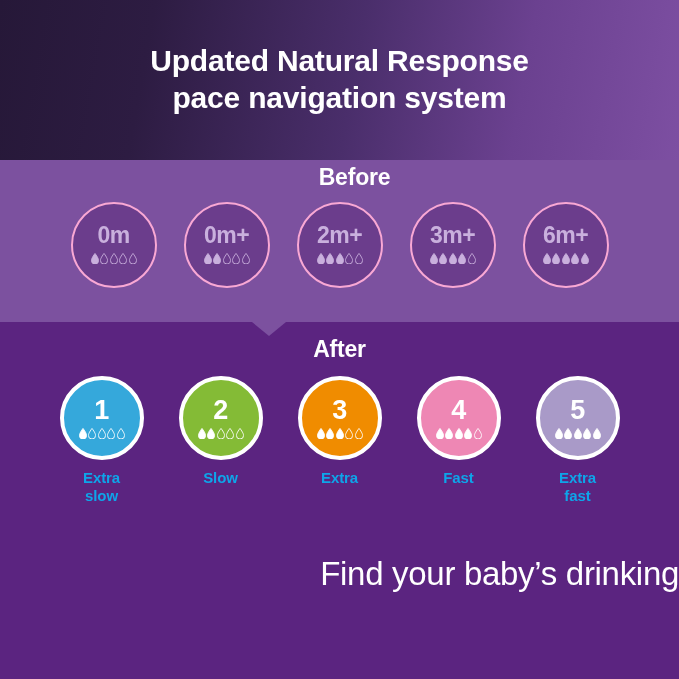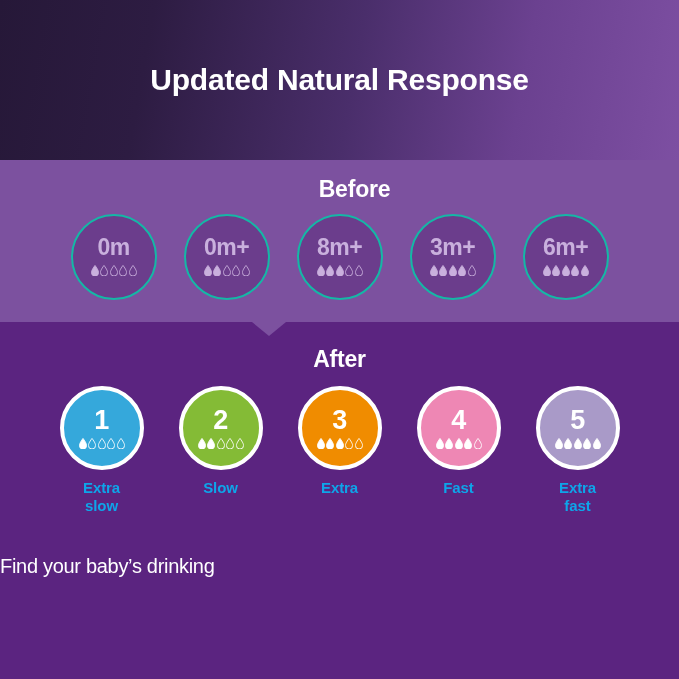--- a/index.html
+++ b/index.html
@@ -25,32 +25,32 @@
 
   
   .before-band {
     position:absolute; left:0; top:160px; width:679px; height:162px;
     background:#7C519F;
   }
   .section-title {
     text-align:center; color:#ffffff; font-weight:bold; font-size:23px;
     letter-spacing:-0.2px;
   }
-  .before-band .section-title { padding-top:16px;margin-left:30px; }
+  .before-band .section-title { padding-top:4px;margin-left:30px; }
 
   .row {
     display:flex; justify-content:center; align-items:flex-start; gap:13px;
   }
   .before-row { margin-top:11px; }
 
   
   .bcell { width:100px; display:flex; flex-direction:column; align-items:center; }
   .bcircle {
     width:86px; height:86px; border-radius:50%;
-    background:#6B3D8C; border:2px solid #14b8a6;
+    background:#6B3D8C; border:2px solid #f9a8d4;
     display:flex; flex-direction:column; align-items:center; justify-content:center;
   }
   .bcircle .age {
     color:#C9B0DD; font-weight:bold; font-size:23px; line-height:1;
     letter-spacing:-0.5px; margin-top:-2px;
   }
   .drops { display:flex; gap:1.5px; margin-top:6px; }
 
   
   .drop { width:8px; height:11px; position:relative; }
@@ -59,21 +59,21 @@
   
   .arrow {
     position:absolute; left:50%; top:322px; transform:translateX(-50%);
     width:0; height:0;
     border-left:17px solid transparent;
     border-right:17px solid transparent;
     border-top:14px solid #7C519F;
   }
 
   
-  .after-sec { position:absolute; left:0; top:346px; width:679px; }
+  .after-sec { position:absolute; left:0; top:336px; width:679px; }
   .after-row { margin-top:13px; }
 
   .acell { width:106px; display:flex; flex-direction:column; align-items:center; }
   .acircle {
     width:84px; height:84px; border-radius:50%;
     border:4px solid #ffffff;
     display:flex; flex-direction:column; align-items:center; justify-content:center;
   }
   .acircle .num {
     color:#ffffff; font-weight:bold; font-size:27px; line-height:1;
@@ -81,33 +81,34 @@
   }
   .acircle .drops { margin-top:4px; }
   .alabel {
     margin-top:9px; color:#0ea5e9; font-weight:bold; font-size:15px;
     text-align:center; line-height:1.22; letter-spacing:-0.1px;
   }
 
   
   .footer {
     position:absolute; left:0; top:553px; width:679px;
-    text-align:left; color:#ffffff; font-size:20px; line-height:1.3;
+    text-align:right; color:#ffffff; font-size:33px; line-height:1.3;
     letter-spacing:-0.3px;
   }
   .footer .l2 { display:block; }
 </style>
 </head>
 <body>
 
 <div id="page">
 
   <div class="header">
     <div class="header-title">
       <span>Updated Natural Response</span>
+      <span class="l2">pace navigation system</span>
     </div>
   </div>
 
   <div class="before-band">
     <div class="section-title">Before</div>
     <div class="row before-row">
         <div class="bcell">
           <div class="bcircle">
             <div class="age">0m</div>
             <div class="drops">
@@ -166,21 +167,21 @@
               <span class="drop">
                 <svg viewBox="0 0 8 11">
                   <path d="M4 0.4 C4 0.4 7.6 5.2 7.6 7.4 A3.6 3.6 0 0 1 0.4 7.4 C0.4 5.2 4 0.4 4 0.4 Z" fill="none" stroke="#C9B0DD" stroke-width="0.9"></path>
                 </svg>
               </span>
             </div>
           </div>
         </div>
         <div class="bcell">
           <div class="bcircle">
-            <div class="age">8m+</div>
+            <div class="age">2m+</div>
             <div class="drops">
               <span class="drop">
                 <svg viewBox="0 0 8 11">
                   <path d="M4 0.4 C4 0.4 7.6 5.2 7.6 7.4 A3.6 3.6 0 0 1 0.4 7.4 C0.4 5.2 4 0.4 4 0.4 Z" fill="#C9B0DD" stroke="#C9B0DD" stroke-width="0.9"></path>
                 </svg>
               </span>
               <span class="drop">
                 <svg viewBox="0 0 8 11">
                   <path d="M4 0.4 C4 0.4 7.6 5.2 7.6 7.4 A3.6 3.6 0 0 1 0.4 7.4 C0.4 5.2 4 0.4 4 0.4 Z" fill="#C9B0DD" stroke="#C9B0DD" stroke-width="0.9"></path>
                 </svg>

